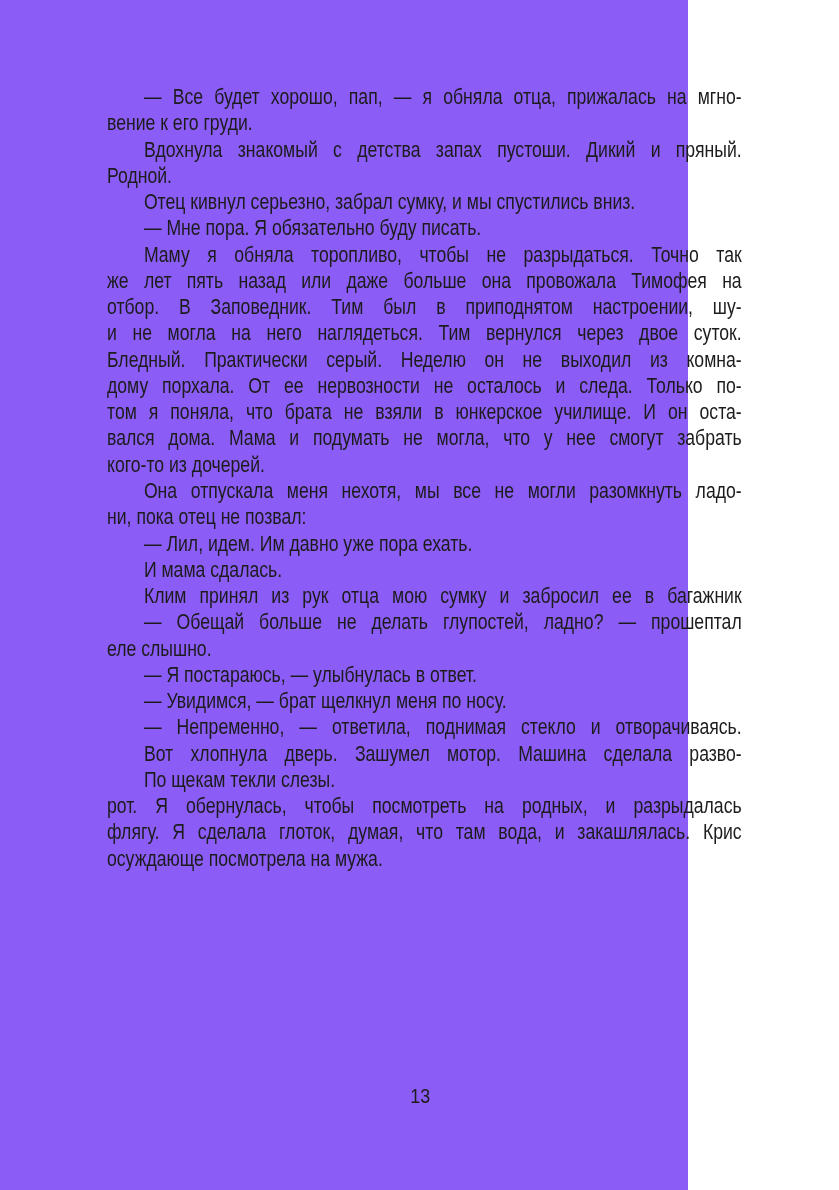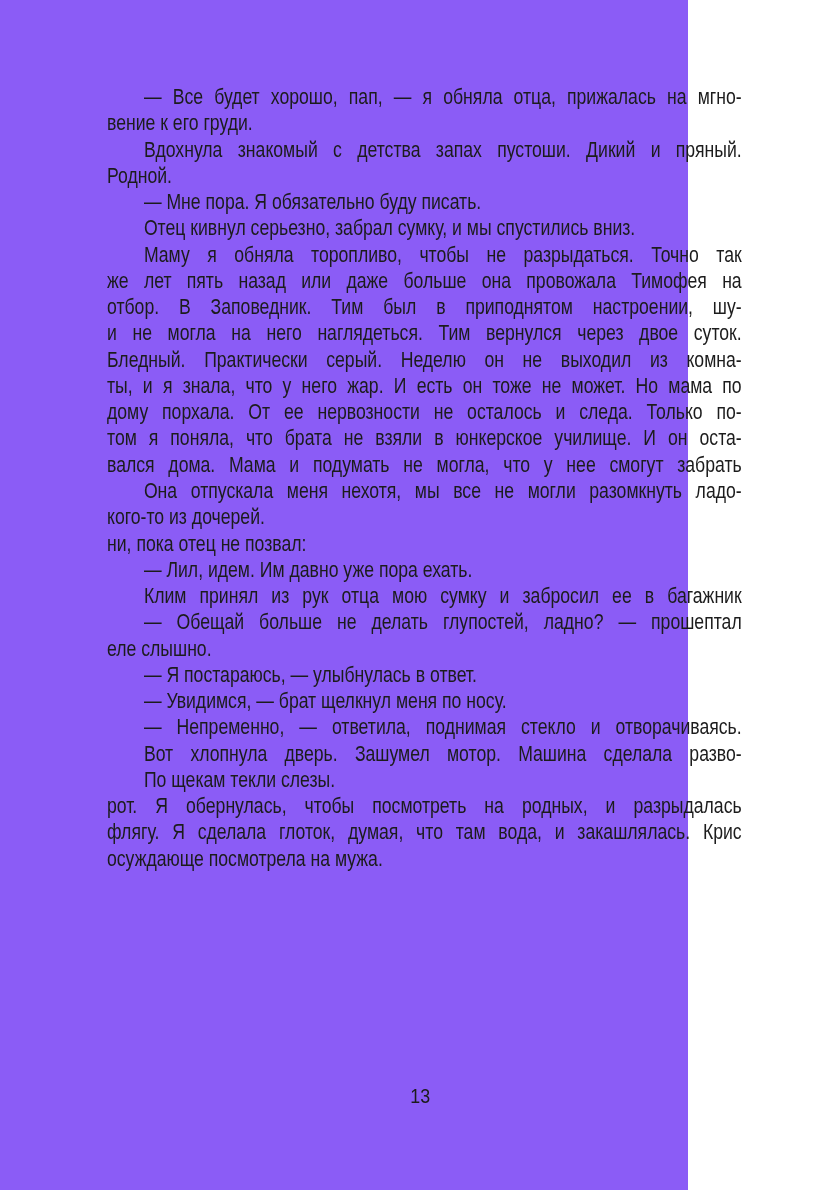--- a/index.html
+++ b/index.html
@@ -77,63 +77,63 @@
       <div class="line-wrap">
         <div class="line last">вение к его груди.</div>
       </div>
       <div class="line-wrap">
         <div class="line indent">Вдохнула знакомый с детства запах пустоши. Дикий и пряный.</div>
       </div>
       <div class="line-wrap">
         <div class="line last">Родной.</div>
       </div>
       <div class="line-wrap">
-        <div class="line indent last">— Мне пора. Я обязательно буду писать.</div>
+        <div class="line indent last">Отец кивнул серьезно, забрал сумку, и мы спустились вниз.</div>
       </div>
       <div class="line-wrap">
-        <div class="line indent last">Отец кивнул серьезно, забрал сумку, и мы спустились вниз.</div>
+        <div class="line indent last">— Мне пора. Я обязательно буду писать.</div>
       </div>
       <div class="line-wrap">
         <div class="line indent">Маму я обняла торопливо, чтобы не разрыдаться. Точно так</div>
       </div>
       <div class="line-wrap">
         <div class="line">же лет пять назад или даже больше она провожала Тимофея на</div>
       </div>
       <div class="line-wrap">
         <div class="line">отбор. В Заповедник. Тим был в приподнятом настроении, шу-</div>
       </div>
       <div class="line-wrap">
         <div class="line">и не могла на него наглядеться. Тим вернулся через двое суток.</div>
       </div>
       <div class="line-wrap">
         <div class="line">Бледный. Практически серый. Неделю он не выходил из комна-</div>
       </div>
       <div class="line-wrap">
-        <div class="line">ты, и я знала, что у него жар. И есть он тоже не может. Но мама по</div>
-      </div>
-      <div class="line-wrap">
         <div class="line">дому порхала. От ее нервозности не осталось и следа. Только по-</div>
       </div>
       <div class="line-wrap">
         <div class="line">том я поняла, что брата не взяли в юнкерское училище. И он оста-</div>
       </div>
       <div class="line-wrap">
         <div class="line">вался дома. Мама и подумать не могла, что у нее смогут забрать</div>
       </div>
       <div class="line-wrap">
-        <div class="line indent">Она отпускала меня нехотя, мы все не могли разомкнуть ладо-</div>
+        <div class="line last">кого-то из дочерей.</div>
       </div>
       <div class="line-wrap">
-        <div class="line last">кого-то из дочерей.</div>
+        <div class="line indent">Она отпускала меня нехотя, мы все не могли разомкнуть ладо-</div>
       </div>
       <div class="line-wrap">
         <div class="line last">ни, пока отец не позвал:</div>
       </div>
       <div class="line-wrap">
         <div class="line indent last">— Лил, идем. Им давно уже пора ехать.</div>
+      </div>
+      <div class="line-wrap">
+        <div class="line indent last">И мама сдалась.</div>
       </div>
       <div class="line-wrap">
         <div class="line indent">Клим принял из рук отца мою сумку и забросил ее в багажник</div>
       </div>
       <div class="line-wrap">
         <div class="line indent">— Обещай больше не делать глупостей, ладно? — прошептал</div>
       </div>
       <div class="line-wrap">
         <div class="line last">еле слышно.</div>
       </div>

